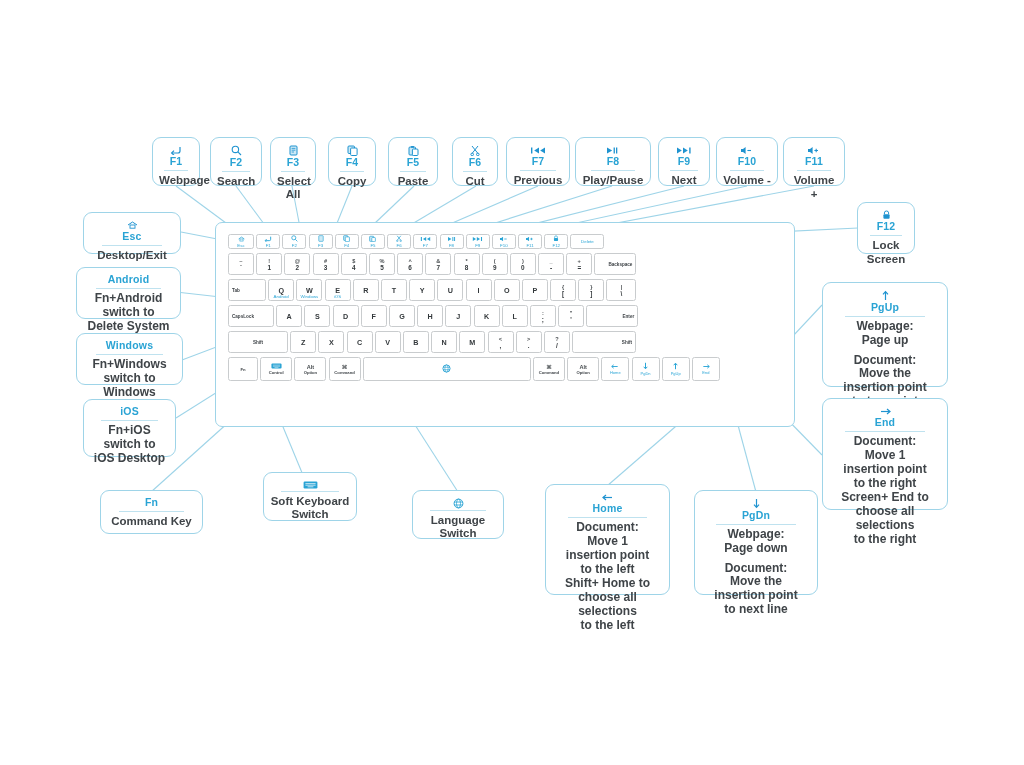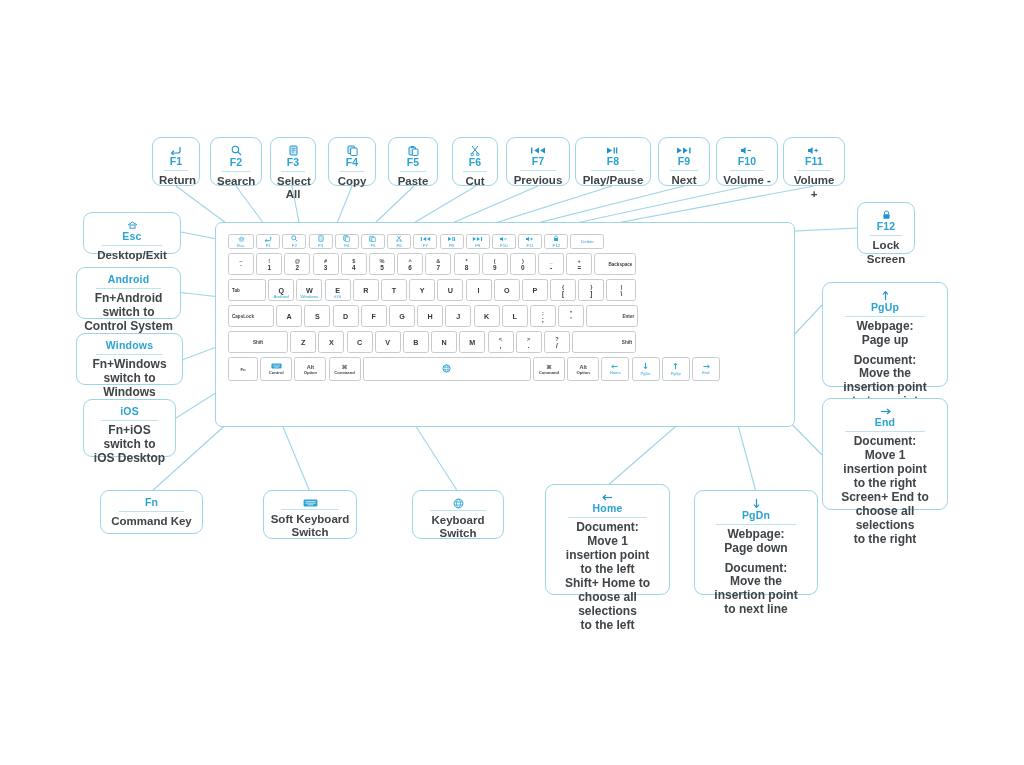--- a/index.html
+++ b/index.html
@@ -115,21 +115,21 @@
 
   <div class="callout" style="left:152px;top:137px;width:48px;height:49px;">
     <span class="glyph">
       <svg width="12" height="9" viewBox="0 0 12 9">
           <path d="M10 1 L10 5 Q10 7 8 7 L2 7" stroke="#1f93d0" stroke-width="1.2" fill="none"></path>
           <path d="M4 4.6 L1.6 7 L4 9.2" stroke="#1f93d0" stroke-width="1.2" fill="none"></path>
         </svg>
     </span>
     <span class="cap">F1</span>
     <div class="rule"></div>
-    <span class="body">Return</span>
+    <span class="body">Webpage</span>
   </div>
 
   <div class="callout" style="left:210px;top:137px;width:52px;height:49px;">
     <span class="glyph">
       <svg width="11" height="11" viewBox="0 0 11 11">
           <circle cx="4.4" cy="4.4" r="3.2" stroke="#1f93d0" stroke-width="1.1" fill="none"></circle>
           <path d="M6.9 6.9 L10 10" stroke="#1f93d0" stroke-width="1.1"></path>
         </svg>
     </span>
     <span class="cap">F2</span>
@@ -274,21 +274,21 @@
     <span class="cap">Esc</span>
     <div class="rule"></div>
     <span class="body">Desktop/Exit</span>
   </div>
 
   <div class="callout" style="left:76px;top:267px;width:105px;height:52px;">
     <span class="cap">Android</span>
     <div class="rule"></div>
     <span class="body sm">Fn+Android</span>
     <span class="body sm">switch to</span>
-    <span class="body sm">Control System</span>
+    <span class="body sm">Delete System</span>
   </div>
 
   <div class="callout" style="left:76px;top:333px;width:107px;height:52px;">
     <span class="cap">Windows</span>
     <div class="rule"></div>
     <span class="body sm">Fn+Windows</span>
     <span class="body sm">switch to</span>
     <span class="body sm">Windows System</span>
   </div>
 
@@ -299,42 +299,42 @@
     <span class="body sm">switch to</span>
     <span class="body sm">iOS Desktop</span>
   </div>
 
   <div class="callout" style="left:100px;top:490px;width:103px;height:44px;">
     <span class="cap">Fn</span>
     <div class="rule"></div>
     <span class="body">Command Key</span>
   </div>
 
-  <div class="callout" style="left:263px;top:490px;width:94px;height:49px;">
+  <div class="callout" style="left:263px;top:472px;width:94px;height:49px;">
     <span class="glyph">
       <svg width="15" height="8" viewBox="0 0 15 8">
           <rect x=".6" y=".6" width="13.8" height="6.8" rx="1.2" fill="#29a3d4"></rect>
           <path d="M2.4 2.6 H12.6 M2.4 4.2 H12.6 M4.6 5.8 H10.4" stroke="#fff" stroke-width=".7"></path>
         </svg>
     </span>
     <div class="rule"></div>
     <span class="body">Soft Keyboard</span>
     <span class="body">Switch</span>
   </div>
 
   <div class="callout" style="left:412px;top:490px;width:92px;height:49px;">
     <span class="glyph">
       <svg width="11" height="11" viewBox="0 0 11 11">
           <circle cx="5.5" cy="5.5" r="4.4" stroke="#29a3d4" stroke-width="1" fill="none"></circle>
           <ellipse cx="5.5" cy="5.5" rx="2" ry="4.4" stroke="#29a3d4" stroke-width=".8" fill="none"></ellipse>
           <path d="M1.3 4 H9.7 M1.3 7 H9.7" stroke="#29a3d4" stroke-width=".8"></path>
         </svg>
     </span>
     <div class="rule"></div>
-    <span class="body">Keyboard</span>
+    <span class="body">Language</span>
     <span class="body">Switch</span>
   </div>
 
   <div class="callout" style="left:545px;top:484px;width:125px;height:111px;">
     <span class="glyph">
       <svg width="12" height="7" viewBox="0 0 12 7">
           <path d="M4 1 L1 3.5 L4 6" stroke="#1f93d0" stroke-width="1.2" fill="none"></path>
           <path d="M1.4 3.5 H10" stroke="#1f93d0" stroke-width="1.2"></path>
         </svg>
     </span>

